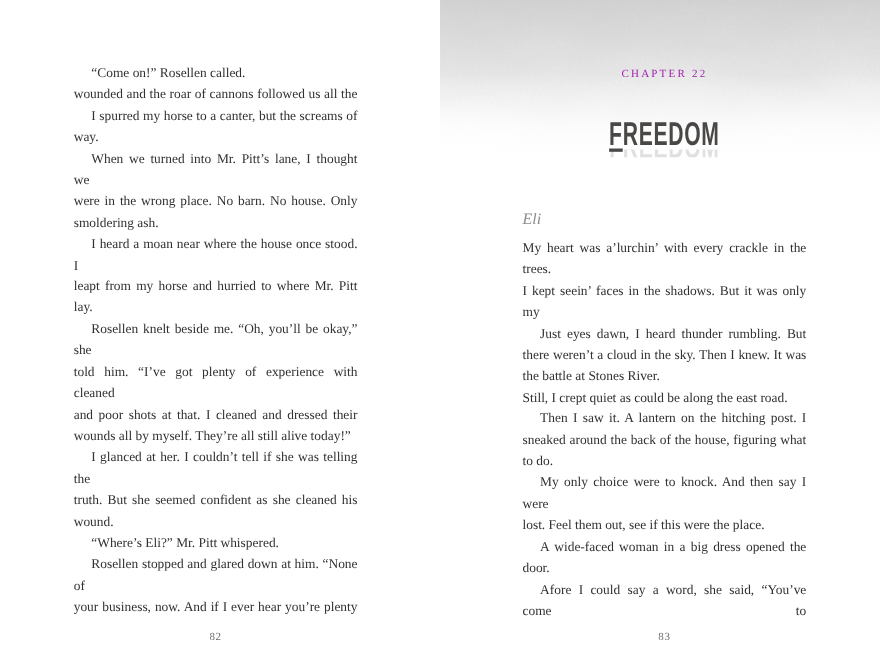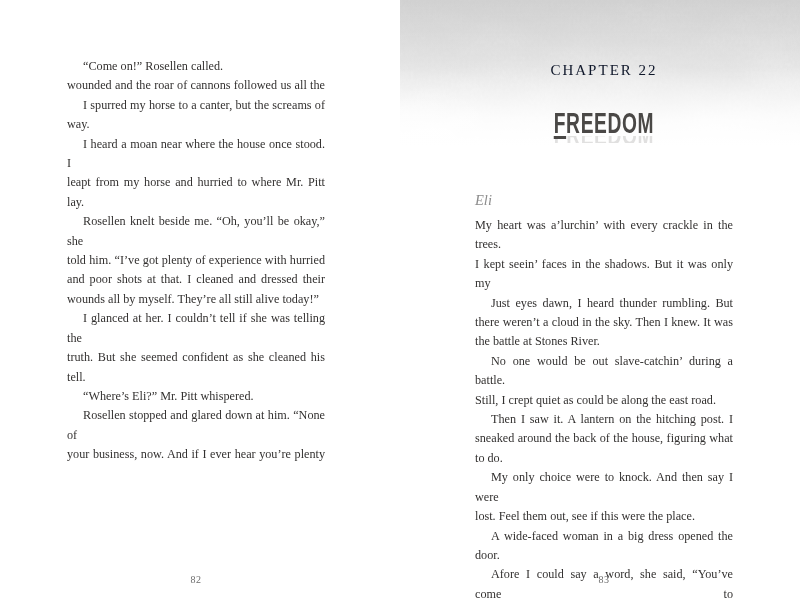--- a/index.html
+++ b/index.html
@@ -29,21 +29,21 @@
   .page-left  .page-body { top:57px;  left:67px; }
   .page-right .page-body { top:216px; left:75px; }
   .paragraph { margin:0; }
   .line { text-align:justify; text-align-last:justify; }
   .line.para-end { text-align-last:auto; }
   .line.indent { text-indent:16px; }
 
   
   .chapter-label {
     position:absolute; top:62px; left:75px; width:258px; text-align:center;
-    font-size:15px; letter-spacing:2px; color:#0f172a;
+    font-size:10px; letter-spacing:2px; color:#a21caf;
   }
   .title-wrap { position:absolute; top:111px; left:75px; width:258px; height:42px; }
   .title-text {
     margin:0; width:258px; text-align:center; white-space:nowrap;
     font-family:"Liberation Sans", sans-serif; font-weight:bold;
     font-size:30px; line-height:24px; letter-spacing:1px; color:#4a4846;
     transform:scaleX(0.64); transform-origin:50% 50%;
   }
   .first-letter { text-decoration:underline; text-decoration-thickness:2.5px; text-underline-offset:3px; }
   .title-ghost { position:absolute; top:24.5px; left:0; width:258px; height:7px; overflow:hidden; opacity:.16; }
@@ -67,33 +67,38 @@
     <div class="page-body">
         <div class="paragraph">
           <div class="line para-end indent">“Come on!” Rosellen called.</div>
         </div>
         <div class="paragraph">
           <div class="line">wounded and the roar of cannons followed us all the</div>
           <div class="line indent">I spurred my horse to a canter, but the screams of</div>
           <div class="line para-end">way.</div>
         </div>
         <div class="paragraph">
+          <div class="line indent">When we turned into Mr. Pitt’s lane, I thought we</div>
+          <div class="line">were in the wrong place. No barn. No house. Only</div>
+          <div class="line para-end">smoldering ash.</div>
+        </div>
+        <div class="paragraph">
           <div class="line indent">I heard a moan near where the house once stood. I</div>
           <div class="line para-end">leapt from my horse and hurried to where Mr. Pitt lay.</div>
         </div>
         <div class="paragraph">
           <div class="line indent">Rosellen knelt beside me. “Oh, you’ll be okay,” she</div>
-          <div class="line">told him. “I’ve got plenty of experience with hurried</div>
+          <div class="line">told him. “I’ve got plenty of experience with cleaned</div>
           <div class="line">and poor shots at that. I cleaned and dressed their</div>
           <div class="line para-end">wounds all by myself. They’re all still alive today!”</div>
         </div>
         <div class="paragraph">
           <div class="line indent">I glanced at her. I couldn’t tell if she was telling the</div>
           <div class="line">truth. But she seemed confident as she cleaned his</div>
-          <div class="line para-end">tell.</div>
+          <div class="line para-end">wound.</div>
         </div>
         <div class="paragraph">
           <div class="line para-end indent">“Where’s Eli?” Mr. Pitt whispered.</div>
         </div>
         <div class="paragraph">
           <div class="line indent">Rosellen stopped and glared down at him. “None of</div>
           <div class="line">your business, now. And if I ever hear you’re plenty</div>
         </div>
       </div>
     <div class="page-number">82</div>
@@ -134,21 +139,20 @@
         <div class="paragraph">
           <div class="line">My heart was a’lurchin’ with every crackle in the trees.</div>
           <div class="line">I kept seein’ faces in the shadows. But it was only my</div>
         </div>
         <div class="paragraph">
           <div class="line indent">Just eyes dawn, I heard thunder rumbling. But</div>
           <div class="line">there weren’t a cloud in the sky. Then I knew. It was</div>
           <div class="line para-end">the battle at Stones River.</div>
         </div>
         <div class="paragraph">
-          <div class="line indent">No one would be out slave-catchin’ during a battle.</div>
           <div class="line para-end">Still, I crept quiet as could be along the east road.</div>
         </div>
         <div class="paragraph">
           <div class="line indent">Then I saw it. A lantern on the hitching post. I</div>
           <div class="line">sneaked around the back of the house, figuring what</div>
           <div class="line para-end">to do.</div>
         </div>
         <div class="paragraph">
           <div class="line indent">My only choice were to knock. And then say I were</div>
           <div class="line para-end">lost. Feel them out, see if this were the place.</div>

